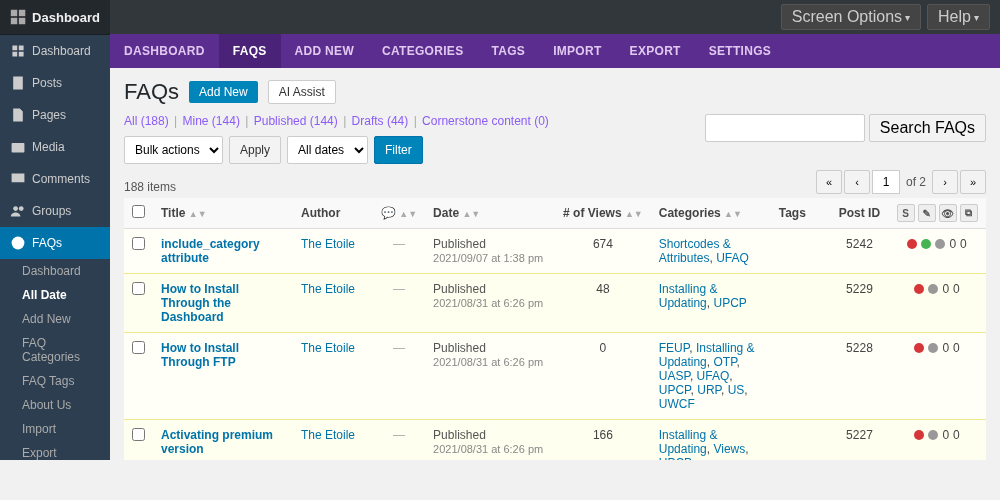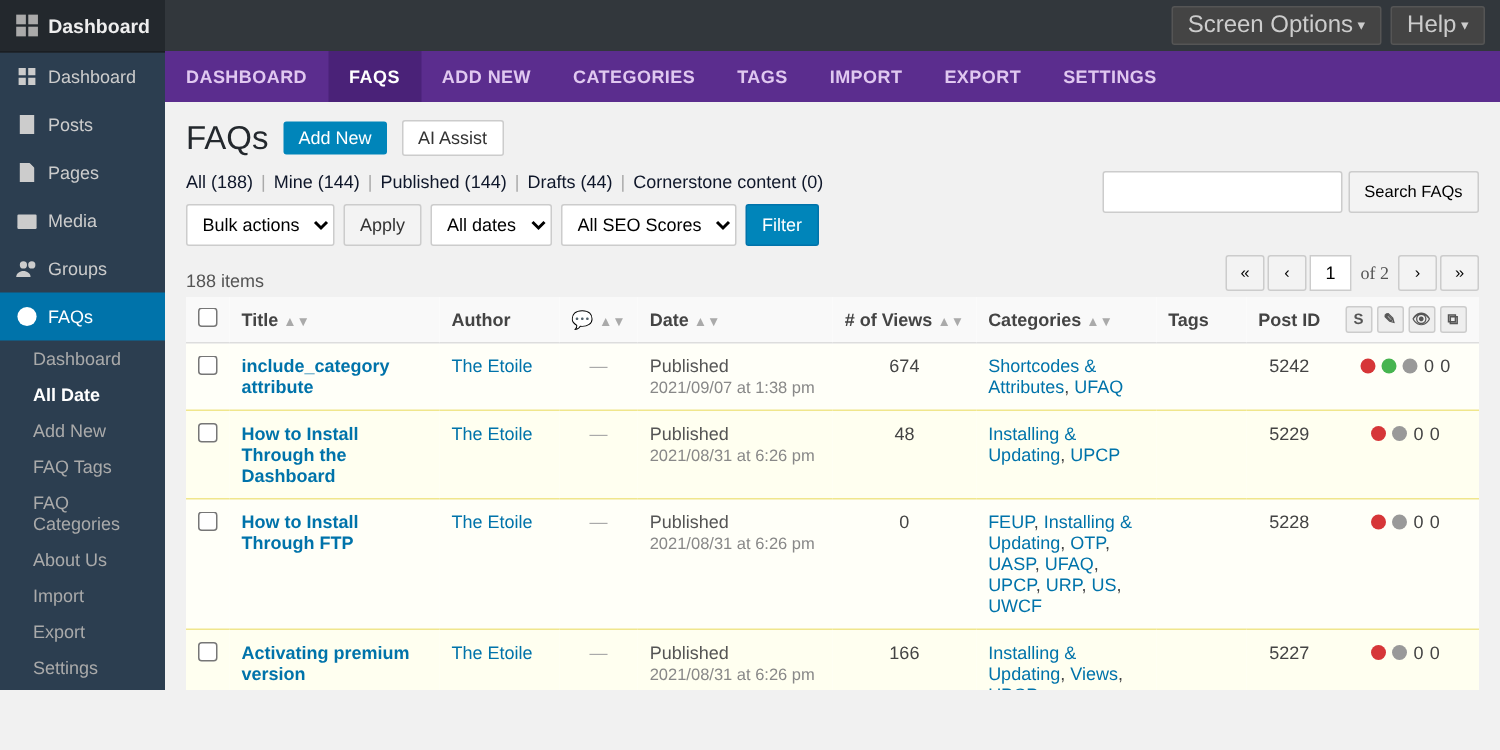--- a/index.html
+++ b/index.html
@@ -33,30 +33,30 @@
     .main-inner { padding: 12px 14px; }
 
     
     .page-title-row { display: flex; align-items: center; gap: 10px; margin-bottom: 10px; }
     .page-title { font-size: 22px; font-weight: 400; color: #23282d; line-height: 1; }
     .btn-add-new { background: #0085ba; color: #fff; border: none; padding: 4px 10px; font-size: 12px; cursor: pointer; border-radius: 2px; }
     .btn-ai { background: #fff; color: #333; border: 1px solid #ccc; padding: 4px 10px; font-size: 12px; cursor: pointer; border-radius: 2px; }
 
     
     .filter-links { font-size: 12px; margin-bottom: 8px; color: #555; }
-    .filter-links a { color: #0f172a; text-decoration: none; }
+    .filter-links a { color: #8b5cf6; text-decoration: none; }
     .filter-links .sep { color: #aaa; margin: 0 2px; }
 
     
     .toolbar { display: flex; align-items: center; gap: 6px; margin-bottom: 6px; flex-wrap: wrap; }
     .toolbar select { padding: 3px 6px; border: 1px solid #ccc; background: #fff; font-size: 12px; border-radius: 2px; height: 28px; }
     .toolbar-btn { background: #f3f3f3; border: 1px solid #ccc; color: #333; padding: 3px 10px; font-size: 12px; cursor: pointer; border-radius: 2px; height: 28px; }
     .toolbar-btn.filter-btn { background: #0085ba; color: #fff; border-color: #0073aa; }
     .search-input { border: 1px solid #ccc; padding: 3px 6px; font-size: 12px; border-radius: 2px; height: 28px; width: 160px; }
-    .search-btn { background: #f3f3f3; border: 1px solid #ccc; padding: 3px 10px; font-size: 11px; cursor: pointer; border-radius: 2px; height: 28px; }
+    .search-btn { background: #f3f3f3; border: 1px solid #ccc; padding: 3px 10px; font-size: 16px; cursor: pointer; border-radius: 2px; height: 28px; }
 
     
     .pagination-row { display: flex; align-items: flex-end; justify-content: space-between; margin-bottom: 4px; font-size: 12px; color: #555; }
     .pagination-controls { display: flex; align-items: center; gap: 2px; }
     .page-btn { background: #f3f3f3; border: 1px solid #ccc; width: 26px; height: 24px; cursor: pointer; font-size: 11px; display: flex; align-items: center; justify-content: center; border-radius: 2px; }
     .page-input { width: 28px; height: 24px; border: 1px solid #ccc; text-align: center; font-size: 12px; }
 
     
     .faq-table { width: 100%; border-collapse: collapse; background: #fff; font-size: 12px; }
     .faq-table thead { background: #f9f9f9; }
@@ -126,38 +126,44 @@
     <div class="sidebar-item">
       <svg viewBox="0 0 20 20">
           <rect x="2" y="5" width="16" height="12" rx="1"></rect>
           <circle cx="7" cy="9" r="2"></circle>
           <path d="M2 15l4-4 3 3 3-3 6 5"></path>
         </svg>
       <span>Media</span>
     </div>
     <div class="sidebar-item">
       <svg viewBox="0 0 20 20">
+          <path d="M2 3h16v11H2zM6 18l4-4"></path>
+        </svg>
+      <span>Comments</span>
+    </div>
+    <div class="sidebar-item">
+      <svg viewBox="0 0 20 20">
           <circle cx="7" cy="7" r="3"></circle>
           <circle cx="14" cy="7" r="3"></circle>
           <path d="M1 17c0-3 3-5 6-5s6 2 6 5"></path>
         </svg>
       <span>Groups</span>
     </div>
     <div class="sidebar-item active">
       <svg viewBox="0 0 20 20">
           <circle cx="10" cy="10" r="8"></circle>
           <text x="7" y="15" style="font-size:12px;fill:#fff">?</text>
         </svg>
       <span>FAQs</span>
     </div>
     <div class="sidebar-sub">Dashboard</div>
     <div class="sidebar-sub active">All Date</div>
     <div class="sidebar-sub">Add New</div>
+    <div class="sidebar-sub">FAQ Categories</div>
     <div class="sidebar-sub">FAQ Tags</div>
-    <div class="sidebar-sub">FAQ Categories</div>
     <div class="sidebar-sub">About Us</div>
     <div class="sidebar-sub">Import</div>
     <div class="sidebar-sub">Export</div>
     <div class="sidebar-sub">Settings</div>
 
   </div>
 
   <div class="content-col">
 
     <div class="topbar">
@@ -202,33 +208,30 @@
         </div>
 
         <div class="toolbar">
           <select>
             <option>Bulk actions</option>
           </select>
           <button class="toolbar-btn">Apply</button>
           <select>
             <option>All dates</option>
           </select>
-          <select>
-            <option>All SEO Scores</option>
-          </select>
           <button class="toolbar-btn filter-btn">Filter</button>
         </div>
 
         <div class="pagination-row">
           <span>188 items</span>
           <div class="pagination-controls">
             <button class="page-btn">«</button>
             <button class="page-btn">‹</button>
             <input class="page-input" type="text" value="1" style="">
-            <span style="padding:0 4px;font-family:Liberation Serif, serif;">of 2</span>
+            <span style="padding:0 4px;">of 2</span>
             <button class="page-btn">›</button>
             <button class="page-btn">»</button>
           </div>
         </div>
 
         <table class="faq-table">
           <thead>
             <tr>
               <th class="col-cb"><input type="checkbox" style=""></th>
               <th class="col-title">Title <span class="sort-arrow">▲▼</span></th>

